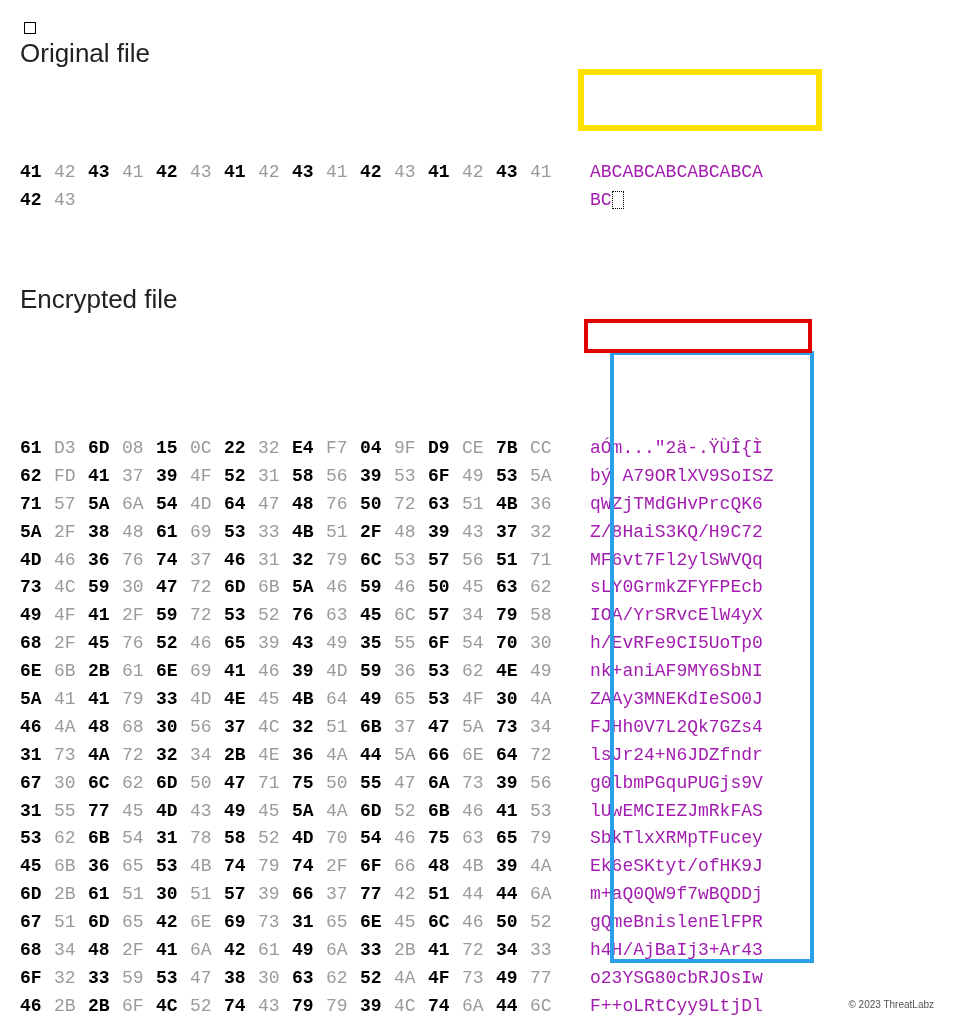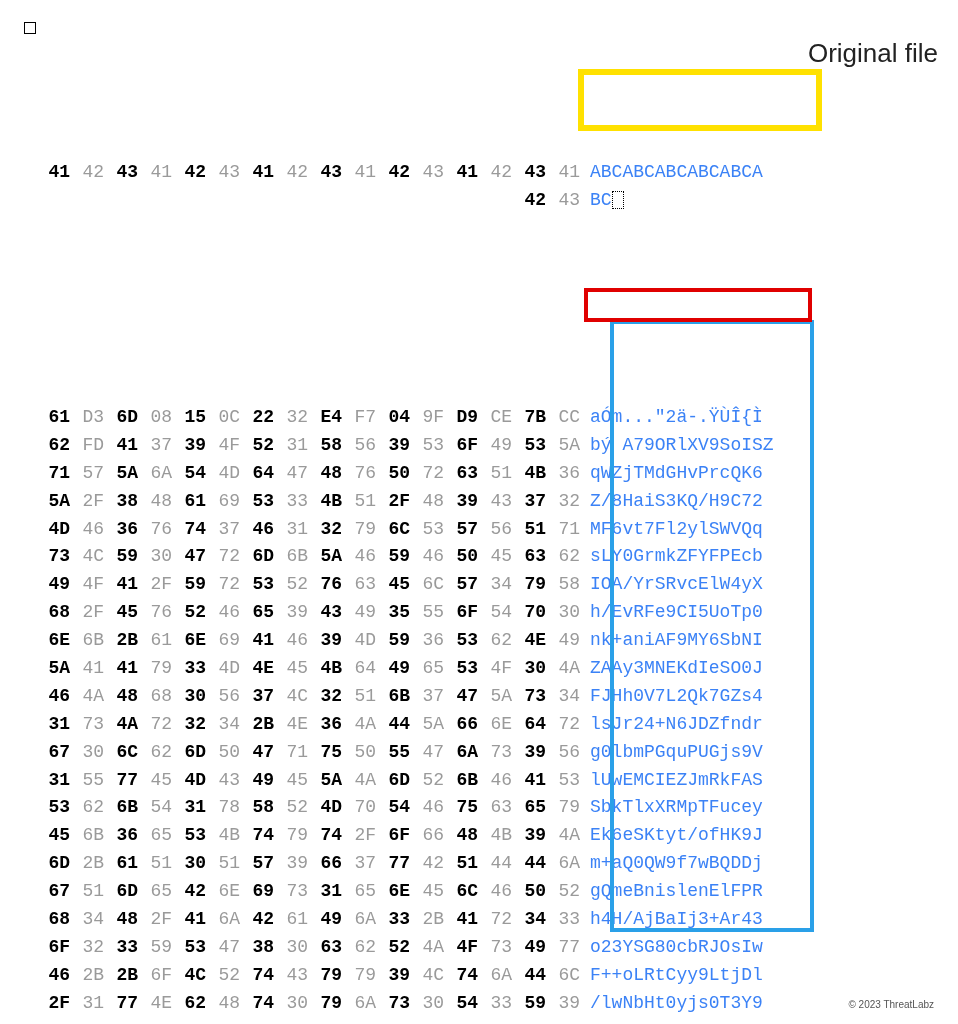--- a/index.html
+++ b/index.html
@@ -1,24 +1,24 @@
 <!DOCTYPE html>
 <html><head>
 <meta charset="utf-8">
 <style>
   html,body{margin:0;padding:0;background:#fff;font-family:Arial,Helvetica,sans-serif;}
   .page{width:958px;height:1024px;position:relative;box-sizing:border-box;padding:10px 20px 0 20px;}
-  .section-title{font-size:26px;color:#222;text-align:right;margin:0;}
+  .section-title{font-size:26px;color:#222;text-align:left;margin:0;}
   .hex-block{font-family:"Courier New",monospace;font-size:18px;line-height:1.55;color:#000;white-space:pre;letter-spacing:0;}
   .hex-row{display:flex;}
-  .hex-bytes{width:560px;text-align:right;}
+  .hex-bytes{width:560px;}
   .hex-bytes span{display:inline-block;width:34px;}
   .b-dark{color:#000;font-weight:bold;}
   .b-light{color:#9a9a9a;}
-  .ascii{padding-left:10px;color:#3b82f6;}
+  .ascii{padding-left:10px;color:#a21caf;}
   .original-wrap{position:relative;margin-top:6px;}
   .encrypted-wrap{position:relative;margin-top:8px;}
   .hl{position:absolute;box-sizing:border-box;pointer-events:none;}
   .hl-yellow{border:6px solid #ffe100;}
   .hl-red{border:4px solid #e00000;}
   .hl-blue{border:4px solid #2aa0e8;}
   .cursor-box{display:inline-block;width:10px;height:16px;border:1px dotted #000;vertical-align:middle;}
   .small-sq{width:10px;height:10px;border:1px solid #000;margin:12px 0 4px 4px;}
   .copyright{position:absolute;right:24px;bottom:14px;font-size:10px;color:#555;}
 </style>
@@ -29,20 +29,21 @@
   <div class="small-sq"></div>
 
   <div class="section-title">Original file</div>
 
   <div class="original-wrap hex-block" id="orig-block">
     
   <div class="hex-row"><div class="hex-bytes"><span class="b-dark">41</span><span class="b-light">42</span><span class="b-dark">43</span><span class="b-light">41</span><span class="b-dark">42</span><span class="b-light">43</span><span class="b-dark">41</span><span class="b-light">42</span><span class="b-dark">43</span><span class="b-light">41</span><span class="b-dark">42</span><span class="b-light">43</span><span class="b-dark">41</span><span class="b-light">42</span><span class="b-dark">43</span><span class="b-light">41</span></div><div class="ascii">ABCABCABCABCABCA</div></div><div class="hex-row"><div class="hex-bytes"><span class="b-dark">42</span><span class="b-light">43</span></div><div class="ascii">BC<span class="cursor-box"></span></div></div><div class="hl hl-yellow" style="left:558px;top:-6px;width:244px;height:62px;"></div></div>
 
   <div style="height:70px"></div>
 
+  <div class="section-title">Encrypted file</div>
 
   <div class="encrypted-wrap hex-block" id="enc-block">
     
     
   <div class="hex-row"><div class="hex-bytes"><span class="b-dark">61</span><span class="b-light">D3</span><span class="b-dark">6D</span><span class="b-light">08</span><span class="b-dark">15</span><span class="b-light">0C</span><span class="b-dark">22</span><span class="b-light">32</span><span class="b-dark">E4</span><span class="b-light">F7</span><span class="b-dark">04</span><span class="b-light">9F</span><span class="b-dark">D9</span><span class="b-light">CE</span><span class="b-dark">7B</span><span class="b-light">CC</span></div><div class="ascii">aÓm..."2ä-.ŸÙÎ{Ì</div></div><div class="hex-row"><div class="hex-bytes"><span class="b-dark">62</span><span class="b-light">FD</span><span class="b-dark">41</span><span class="b-light">37</span><span class="b-dark">39</span><span class="b-light">4F</span><span class="b-dark">52</span><span class="b-light">31</span><span class="b-dark">58</span><span class="b-light">56</span><span class="b-dark">39</span><span class="b-light">53</span><span class="b-dark">6F</span><span class="b-light">49</span><span class="b-dark">53</span><span class="b-light">5A</span></div><div class="ascii">bý A79ORlXV9SoISZ</div></div><div class="hex-row"><div class="hex-bytes"><span class="b-dark">71</span><span class="b-light">57</span><span class="b-dark">5A</span><span class="b-light">6A</span><span class="b-dark">54</span><span class="b-light">4D</span><span class="b-dark">64</span><span class="b-light">47</span><span class="b-dark">48</span><span class="b-light">76</span><span class="b-dark">50</span><span class="b-light">72</span><span class="b-dark">63</span><span class="b-light">51</span><span class="b-dark">4B</span><span class="b-light">36</span></div><div class="ascii">qWZjTMdGHvPrcQK6</div></div><div class="hex-row"><div class="hex-bytes"><span class="b-dark">5A</span><span class="b-light">2F</span><span class="b-dark">38</span><span class="b-light">48</span><span class="b-dark">61</span><span class="b-light">69</span><span class="b-dark">53</span><span class="b-light">33</span><span class="b-dark">4B</span><span class="b-light">51</span><span class="b-dark">2F</span><span class="b-light">48</span><span class="b-dark">39</span><span class="b-light">43</span><span class="b-dark">37</span><span class="b-light">32</span></div><div class="ascii">Z/8HaiS3KQ/H9C72</div></div><div class="hex-row"><div class="hex-bytes"><span class="b-dark">4D</span><span class="b-light">46</span><span class="b-dark">36</span><span class="b-light">76</span><span class="b-dark">74</span><span class="b-light">37</span><span class="b-dark">46</span><span class="b-light">31</span><span class="b-dark">32</span><span class="b-light">79</span><span class="b-dark">6C</span><span class="b-light">53</span><span class="b-dark">57</span><span class="b-light">56</span><span class="b-dark">51</span><span class="b-light">71</span></div><div class="ascii">MF6vt7Fl2ylSWVQq</div></div><div class="hex-row"><div class="hex-bytes"><span class="b-dark">73</span><span class="b-light">4C</span><span class="b-dark">59</span><span class="b-light">30</span><span class="b-dark">47</span><span class="b-light">72</span><span class="b-dark">6D</span><span class="b-light">6B</span><span class="b-dark">5A</span><span class="b-light">46</span><span class="b-dark">59</span><span class="b-light">46</span><span class="b-dark">50</span><span class="b-light">45</span><span class="b-dark">63</span><span class="b-light">62</span></div><div class="ascii">sLY0GrmkZFYFPEcb</div></div><div class="hex-row"><div class="hex-bytes"><span class="b-dark">49</span><span class="b-light">4F</span><span class="b-dark">41</span><span class="b-light">2F</span><span class="b-dark">59</span><span class="b-light">72</span><span class="b-dark">53</span><span class="b-light">52</span><span class="b-dark">76</span><span class="b-light">63</span><span class="b-dark">45</span><span class="b-light">6C</span><span class="b-dark">57</span><span class="b-light">34</span><span class="b-dark">79</span><span class="b-light">58</span></div><div class="ascii">IOA/YrSRvcElW4yX</div></div><div class="hex-row"><div class="hex-bytes"><span class="b-dark">68</span><span class="b-light">2F</span><span class="b-dark">45</span><span class="b-light">76</span><span class="b-dark">52</span><span class="b-light">46</span><span class="b-dark">65</span><span class="b-light">39</span><span class="b-dark">43</span><span class="b-light">49</span><span class="b-dark">35</span><span class="b-light">55</span><span class="b-dark">6F</span><span class="b-light">54</span><span class="b-dark">70</span><span class="b-light">30</span></div><div class="ascii">h/EvRFe9CI5UoTp0</div></div><div class="hex-row"><div class="hex-bytes"><span class="b-dark">6E</span><span class="b-light">6B</span><span class="b-dark">2B</span><span class="b-light">61</span><span class="b-dark">6E</span><span class="b-light">69</span><span class="b-dark">41</span><span class="b-light">46</span><span class="b-dark">39</span><span class="b-light">4D</span><span class="b-dark">59</span><span class="b-light">36</span><span class="b-dark">53</span><span class="b-light">62</span><span class="b-dark">4E</span><span class="b-light">49</span></div><div class="ascii">nk+aniAF9MY6SbNI</div></div><div class="hex-row"><div class="hex-bytes"><span class="b-dark">5A</span><span class="b-light">41</span><span class="b-dark">41</span><span class="b-light">79</span><span class="b-dark">33</span><span class="b-light">4D</span><span class="b-dark">4E</span><span class="b-light">45</span><span class="b-dark">4B</span><span class="b-light">64</span><span class="b-dark">49</span><span class="b-light">65</span><span class="b-dark">53</span><span class="b-light">4F</span><span class="b-dark">30</span><span class="b-light">4A</span></div><div class="ascii">ZAAy3MNEKdIeSO0J</div></div><div class="hex-row"><div class="hex-bytes"><span class="b-dark">46</span><span class="b-light">4A</span><span class="b-dark">48</span><span class="b-light">68</span><span class="b-dark">30</span><span class="b-light">56</span><span class="b-dark">37</span><span class="b-light">4C</span><span class="b-dark">32</span><span class="b-light">51</span><span class="b-dark">6B</span><span class="b-light">37</span><span class="b-dark">47</span><span class="b-light">5A</span><span class="b-dark">73</span><span class="b-light">34</span></div><div class="ascii">FJHh0V7L2Qk7GZs4</div></div><div class="hex-row"><div class="hex-bytes"><span class="b-dark">31</span><span class="b-light">73</span><span class="b-dark">4A</span><span class="b-light">72</span><span class="b-dark">32</span><span class="b-light">34</span><span class="b-dark">2B</span><span class="b-light">4E</span><span class="b-dark">36</span><span class="b-light">4A</span><span class="b-dark">44</span><span class="b-light">5A</span><span class="b-dark">66</span><span class="b-light">6E</span><span class="b-dark">64</span><span class="b-light">72</span></div><div class="ascii">lsJr24+N6JDZfndr</div></div><div class="hex-row"><div class="hex-bytes"><span class="b-dark">67</span><span class="b-light">30</span><span class="b-dark">6C</span><span class="b-light">62</span><span class="b-dark">6D</span><span class="b-light">50</span><span class="b-dark">47</span><span class="b-light">71</span><span class="b-dark">75</span><span class="b-light">50</span><span class="b-dark">55</span><span class="b-light">47</span><span class="b-dark">6A</span><span class="b-light">73</span><span class="b-dark">39</span><span class="b-light">56</span></div><div class="ascii">g0lbmPGquPUGjs9V</div></div><div class="hex-row"><div class="hex-bytes"><span class="b-dark">31</span><span class="b-light">55</span><span class="b-dark">77</span><span class="b-light">45</span><span class="b-dark">4D</span><span class="b-light">43</span><span class="b-dark">49</span><span class="b-light">45</span><span class="b-dark">5A</span><span class="b-light">4A</span><span class="b-dark">6D</span><span class="b-light">52</span><span class="b-dark">6B</span><span class="b-light">46</span><span class="b-dark">41</span><span class="b-light">53</span></div><div class="ascii">lUwEMCIEZJmRkFAS</div></div><div class="hex-row"><div class="hex-bytes"><span class="b-dark">53</span><span class="b-light">62</span><span class="b-dark">6B</span><span class="b-light">54</span><span class="b-dark">31</span><span class="b-light">78</span><span class="b-dark">58</span><span class="b-light">52</span><span class="b-dark">4D</span><span class="b-light">70</span><span class="b-dark">54</span><span class="b-light">46</span><span class="b-dark">75</span><span class="b-light">63</span><span class="b-dark">65</span><span class="b-light">79</span></div><div class="ascii">SbkTlxXRMpTFucey</div></div><div class="hex-row"><div class="hex-bytes"><span class="b-dark">45</span><span class="b-light">6B</span><span class="b-dark">36</span><span class="b-light">65</span><span class="b-dark">53</span><span class="b-light">4B</span><span class="b-dark">74</span><span class="b-light">79</span><span class="b-dark">74</span><span class="b-light">2F</span><span class="b-dark">6F</span><span class="b-light">66</span><span class="b-dark">48</span><span class="b-light">4B</span><span class="b-dark">39</span><span class="b-light">4A</span></div><div class="ascii">Ek6eSKtyt/ofHK9J</div></div><div class="hex-row"><div class="hex-bytes"><span class="b-dark">6D</span><span class="b-light">2B</span><span class="b-dark">61</span><span class="b-light">51</span><span class="b-dark">30</span><span class="b-light">51</span><span class="b-dark">57</span><span class="b-light">39</span><span class="b-dark">66</span><span class="b-light">37</span><span class="b-dark">77</span><span class="b-light">42</span><span class="b-dark">51</span><span class="b-light">44</span><span class="b-dark">44</span><span class="b-light">6A</span></div><div class="ascii">m+aQ0QW9f7wBQDDj</div></div><div class="hex-row"><div class="hex-bytes"><span class="b-dark">67</span><span class="b-light">51</span><span class="b-dark">6D</span><span class="b-light">65</span><span class="b-dark">42</span><span class="b-light">6E</span><span class="b-dark">69</span><span class="b-light">73</span><span class="b-dark">31</span><span class="b-light">65</span><span class="b-dark">6E</span><span class="b-light">45</span><span class="b-dark">6C</span><span class="b-light">46</span><span class="b-dark">50</span><span class="b-light">52</span></div><div class="ascii">gQmeBnislenElFPR</div></div><div class="hex-row"><div class="hex-bytes"><span class="b-dark">68</span><span class="b-light">34</span><span class="b-dark">48</span><span class="b-light">2F</span><span class="b-dark">41</span><span class="b-light">6A</span><span class="b-dark">42</span><span class="b-light">61</span><span class="b-dark">49</span><span class="b-light">6A</span><span class="b-dark">33</span><span class="b-light">2B</span><span class="b-dark">41</span><span class="b-light">72</span><span class="b-dark">34</span><span class="b-light">33</span></div><div class="ascii">h4H/AjBaIj3+Ar43</div></div><div class="hex-row"><div class="hex-bytes"><span class="b-dark">6F</span><span class="b-light">32</span><span class="b-dark">33</span><span class="b-light">59</span><span class="b-dark">53</span><span class="b-light">47</span><span class="b-dark">38</span><span class="b-light">30</span><span class="b-dark">63</span><span class="b-light">62</span><span class="b-dark">52</span><span class="b-light">4A</span><span class="b-dark">4F</span><span class="b-light">73</span><span class="b-dark">49</span><span class="b-light">77</span></div><div class="ascii">o23YSG80cbRJOsIw</div></div><div class="hex-row"><div class="hex-bytes"><span class="b-dark">46</span><span class="b-light">2B</span><span class="b-dark">2B</span><span class="b-light">6F</span><span class="b-dark">4C</span><span class="b-light">52</span><span class="b-dark">74</span><span class="b-light">43</span><span class="b-dark">79</span><span class="b-light">79</span><span class="b-dark">39</span><span class="b-light">4C</span><span class="b-dark">74</span><span class="b-light">6A</span><span class="b-dark">44</span><span class="b-light">6C</span></div><div class="ascii">F++oLRtCyy9LtjDl</div></div><div class="hex-row"><div class="hex-bytes"><span class="b-dark">2F</span><span class="b-light">31</span><span class="b-dark">77</span><span class="b-light">4E</span><span class="b-dark">62</span><span class="b-light">48</span><span class="b-dark">74</span><span class="b-light">30</span><span class="b-dark">79</span><span class="b-light">6A</span><span class="b-dark">73</span><span class="b-light">30</span><span class="b-dark">54</span><span class="b-light">33</span><span class="b-dark">59</span><span class="b-light">39</span></div><div class="ascii">/lwNbHt0yjs0T3Y9</div></div><div class="hl hl-blue" style="left:590px;top:28px;width:204px;height:612px;"></div><div class="hl hl-red" style="left:564px;top:-4px;width:228px;height:34px;"></div></div>
 
   <div class="copyright">© 2023 ThreatLabz</div>
 </div>
 
 </body></html>

